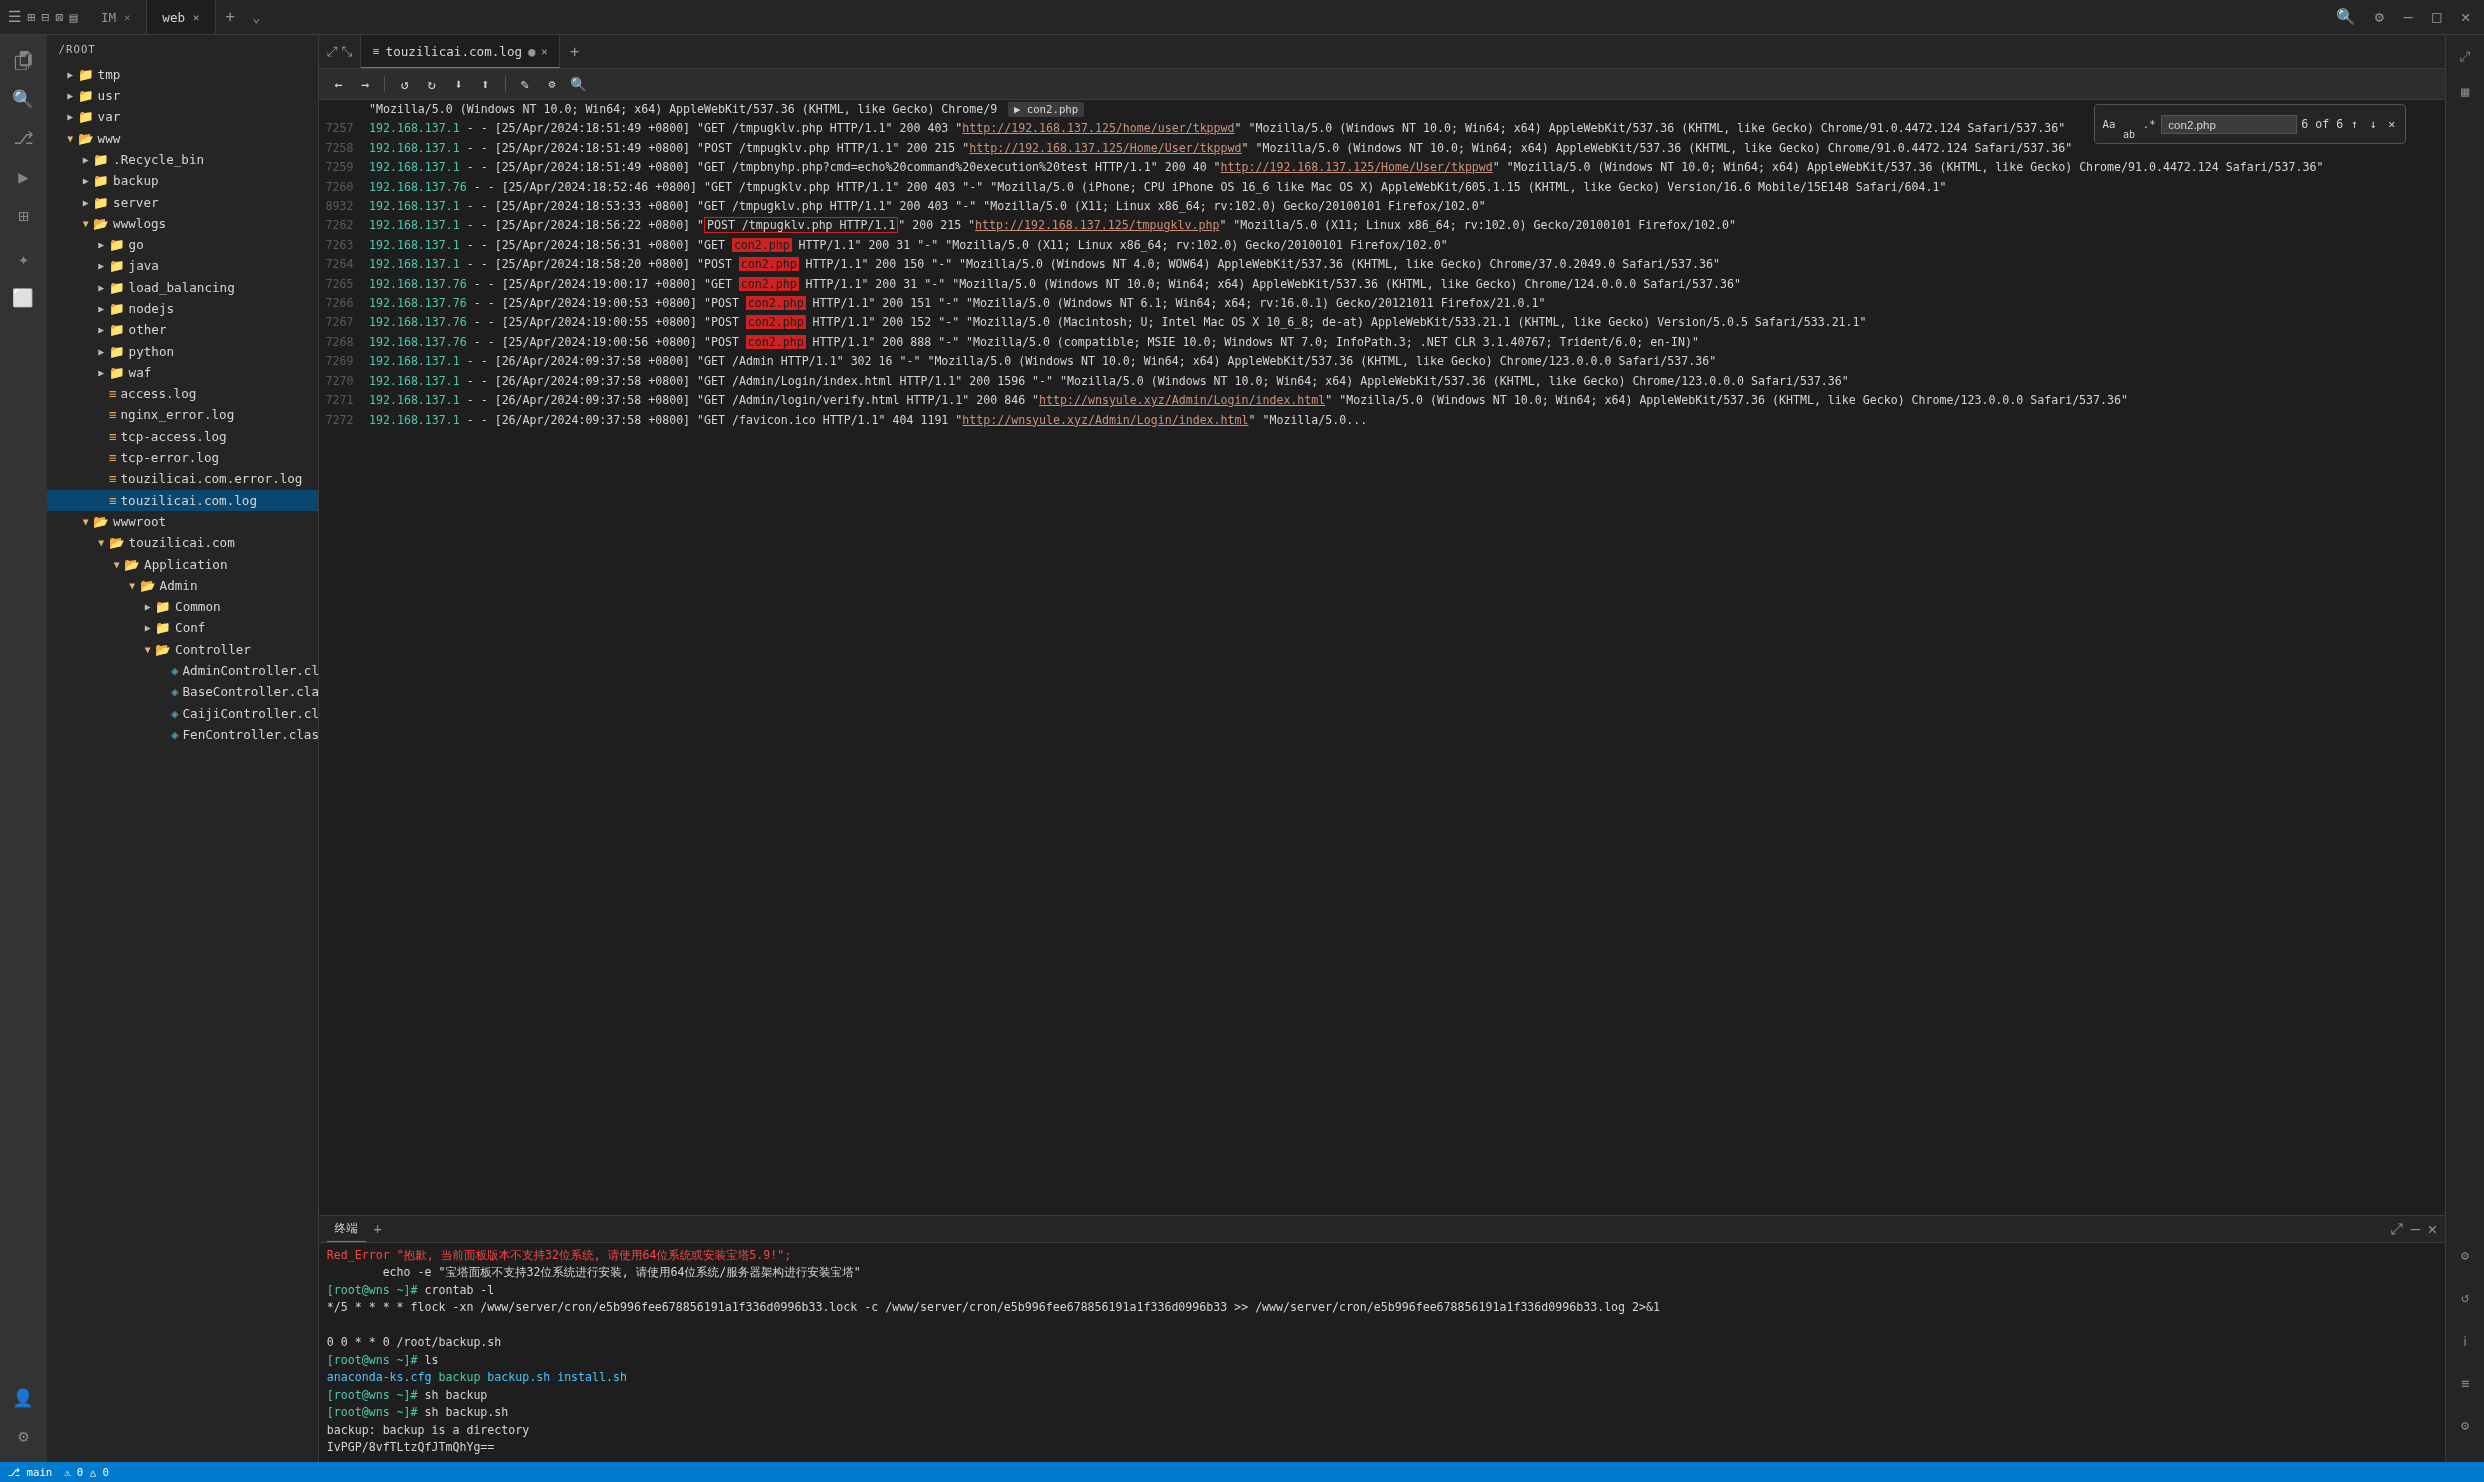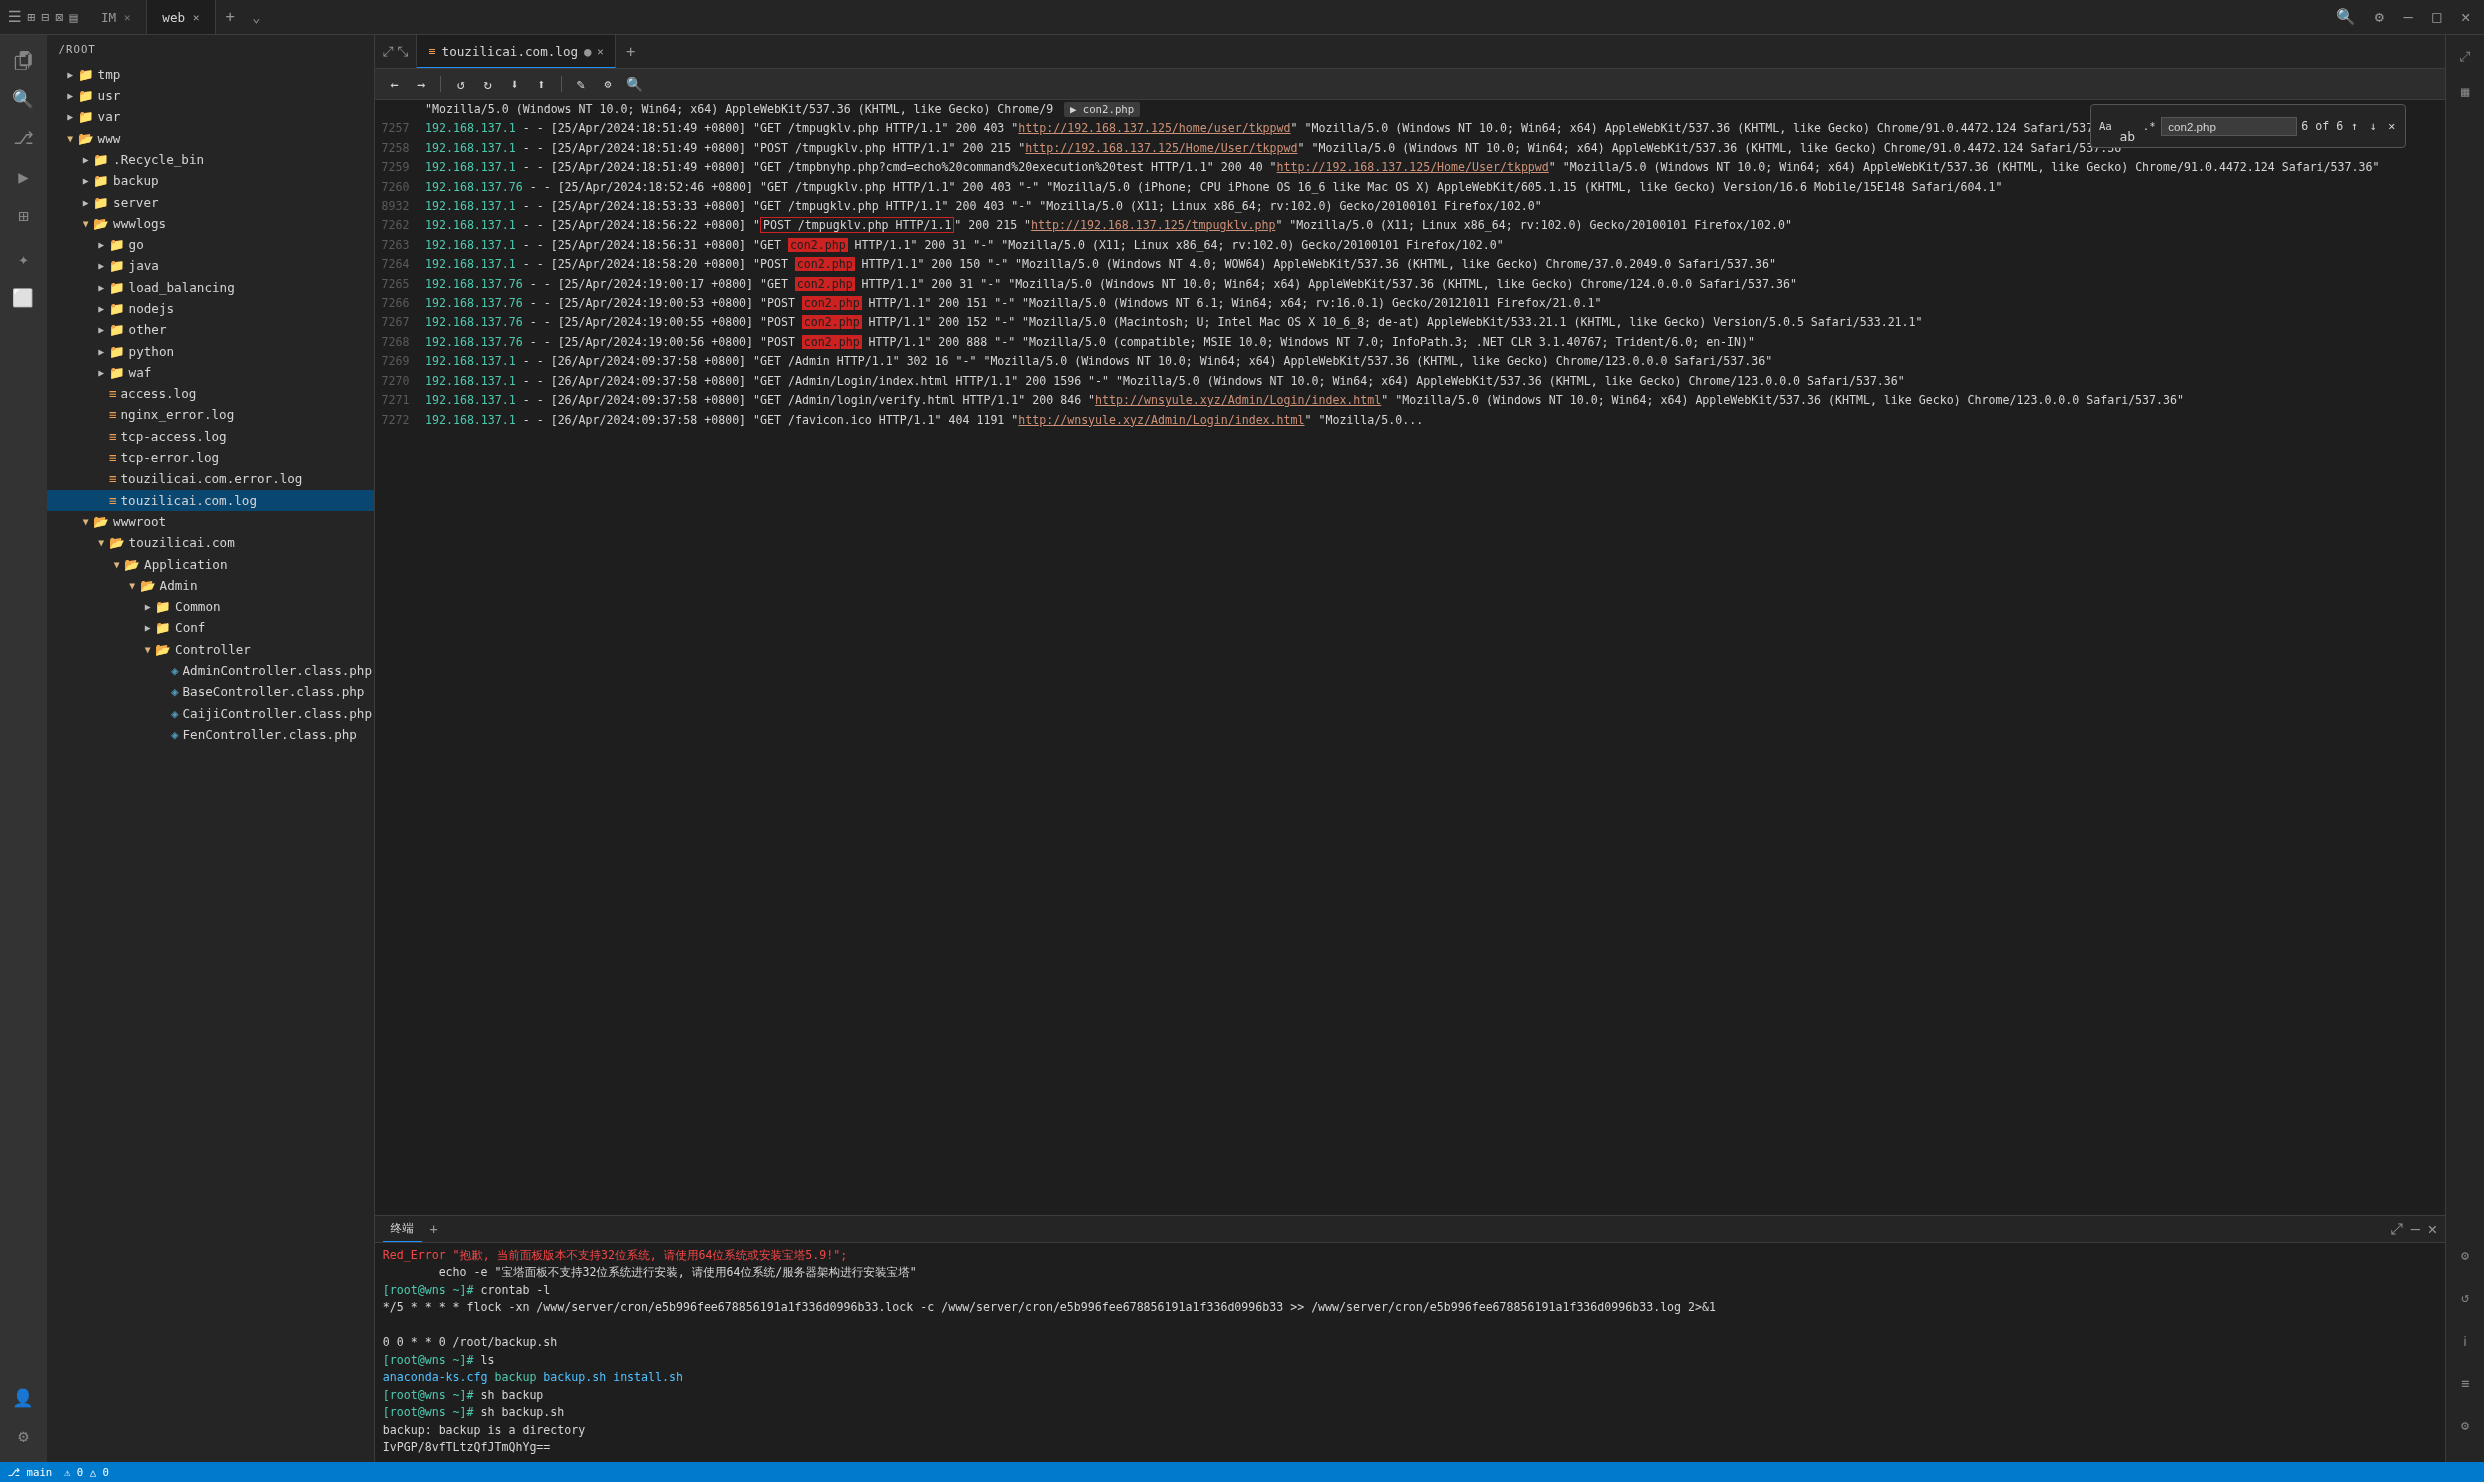--- a/index.html
+++ b/index.html
@@ -91,21 +91,21 @@
     .activity-bar .bottom-icons {
       display: flex;
       flex-direction: column;
       align-items: center;
       gap: 3.9px;
       padding-bottom: 7.8px;
     }
 
     
     .sidebar {
-      width: 328px;
+      width: 272px;
       background: #252526;
       display: flex;
       flex-direction: column;
       flex-shrink: 0;
       overflow: hidden;
       border-right: 1px solid #3c3c3c;
     }
     .sidebar-header {
       padding: 7.8px 11.6px;
       font-size: 10.7px;
@@ -798,21 +798,21 @@
       <div class="toolbar-btn" style="font-size:11.6px;">⚙</div>
       <div class="toolbar-btn">🔍</div>
     </div>
 
     <div class="editor-content">
 
       <div class="log-view" style="position:relative;">
 
         <div class="find-bar">
           <span style="color:#d4d4d4;font-size:10.7px;padding:1.9px;">Aa</span>
-          <span style="color:#d4d4d4;font-size:13px;padding:1.9px;margin-top:20px;">ab</span>
+          <span style="color:#d4d4d4;font-size:10px;padding:1.9px;margin-top:20px;">ab</span>
           <span style="color:#d4d4d4;font-size:10.7px;padding:1.9px;">.*</span>
           <input type="text" value="con2.php" style="">
           <span class="find-match">6 of 6</span>
           <span class="find-btn">↑</span>
           <span class="find-btn">↓</span>
           <span class="find-btn">✕</span>
         </div>
 
         <div class="log-line">
           <span class="log-num"></span>

